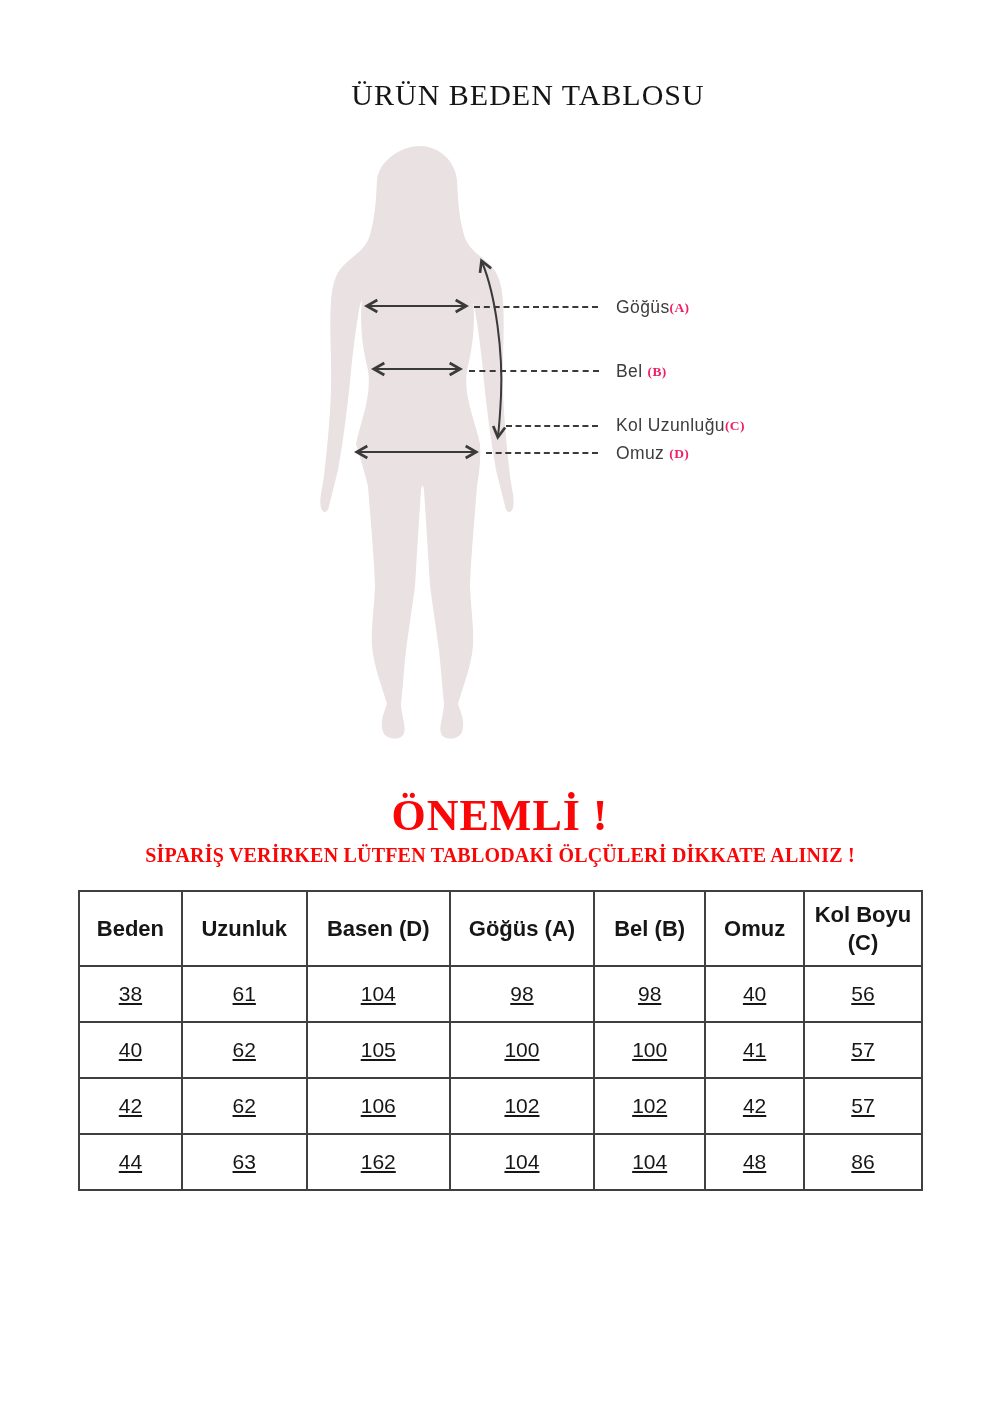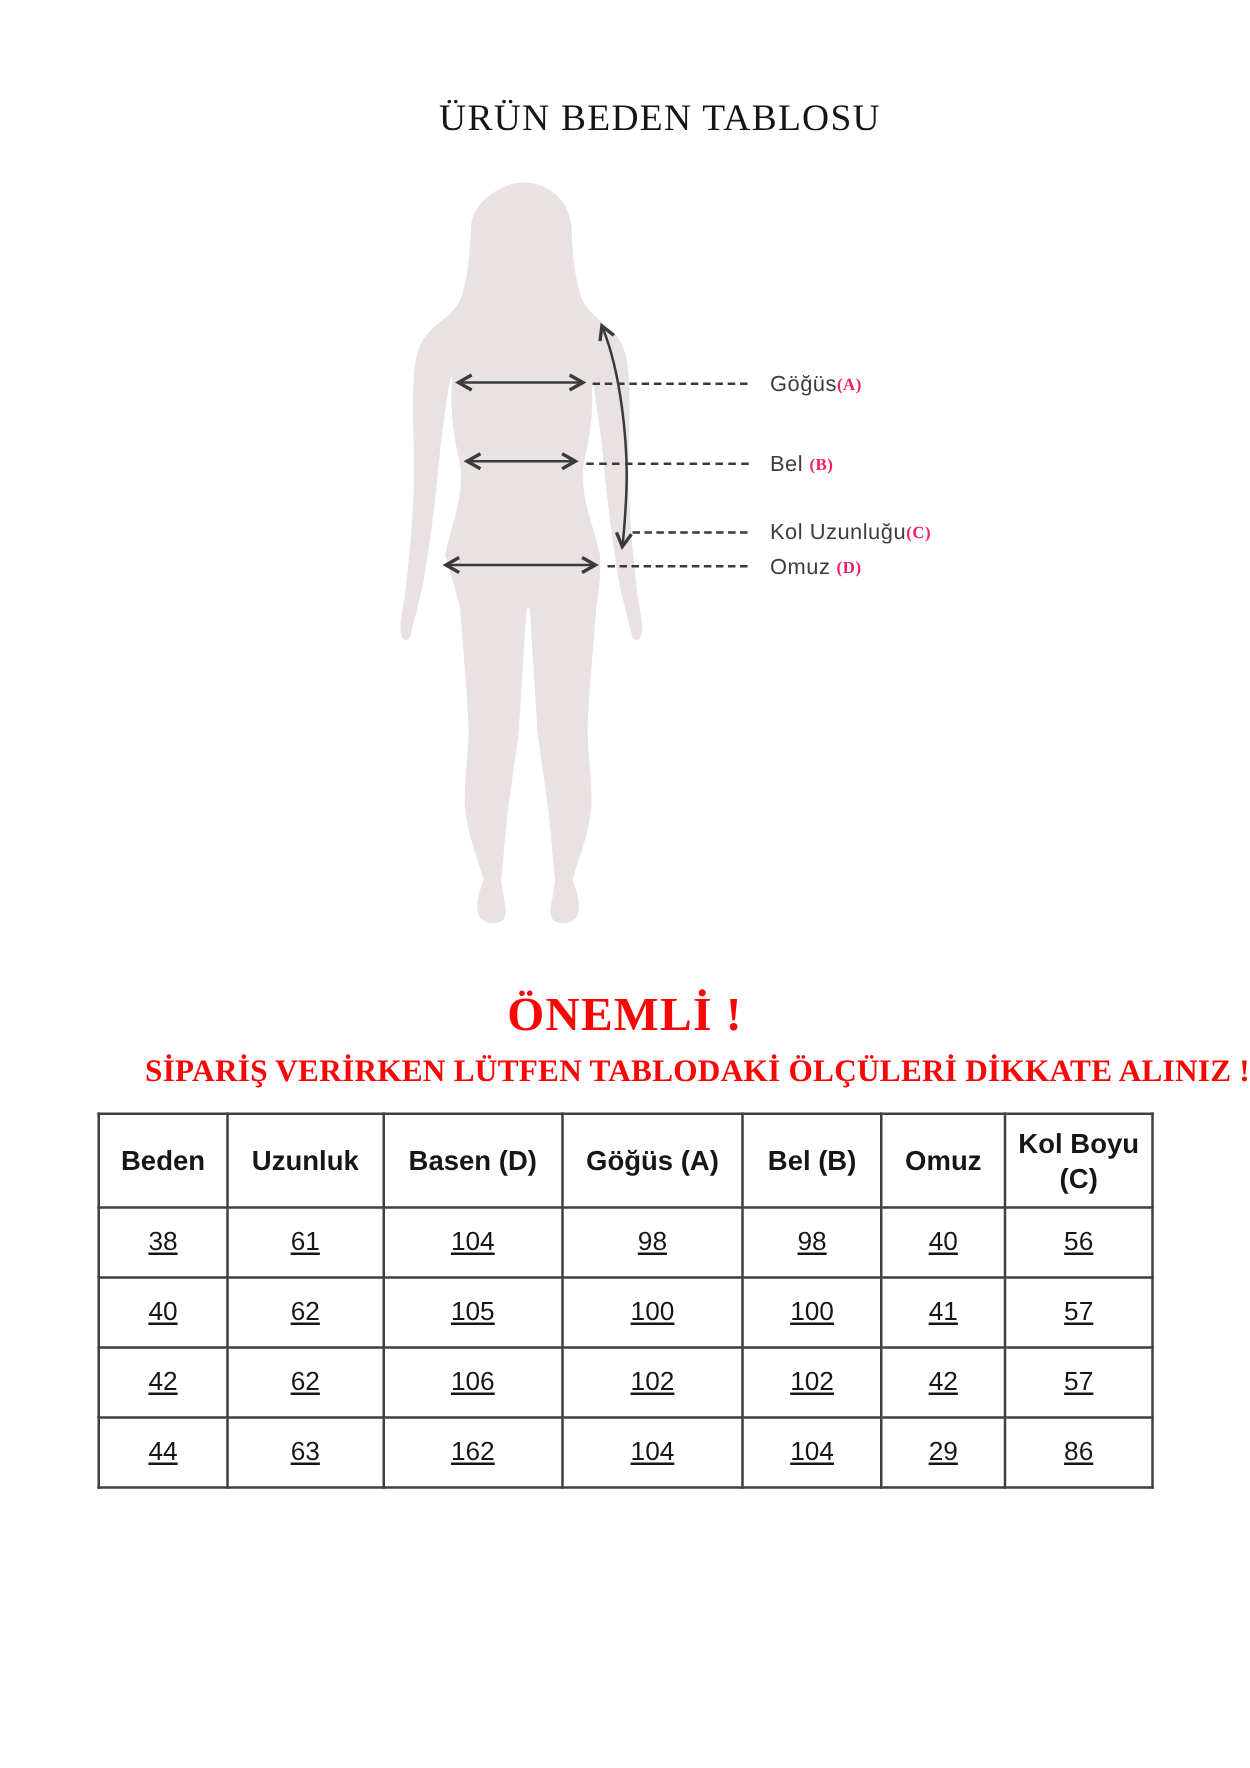--- a/index.html
+++ b/index.html
@@ -42,28 +42,28 @@
   .measure-label .suffix.gap{margin-left:5px;}
   .measure-label.gogus{top:296px;}
   .measure-label.bel{top:360px;}
   .measure-label.kol{top:414px;}
   .measure-label.basen{top:442px;}
   
   .notice-heading{
     position:absolute;top:790px;left:0;width:100%;
     text-align:center;
     font-family:"Liberation Serif", serif;
-    font-weight:700;font-size:38px;
+    font-weight:700;font-size:44px;
     color:#fb0606;letter-spacing:1px;
   }
   .notice-warning{
     position:absolute;top:844px;left:0;width:100%;
-    text-align:right;
-    font-family:"Liberation Serif", serif;
-    font-weight:700;font-size:25px;
+    text-align:center;
+    font-family:"Liberation Serif", serif;
+    font-weight:700;font-size:20px;
     color:#fb0606;letter-spacing:0.2px;
     white-space:nowrap;
   }
   
   .size-table{
     position:absolute;left:78px;top:890px;width:845px;
     border-collapse:collapse;table-layout:fixed;
     color:#161616;
     padding-left:16px;
   }
@@ -227,19 +227,19 @@
           <td>102</td>
           <td>42</td>
           <td>57</td>
         </tr>
         <tr>
           <td>44</td>
           <td>63</td>
           <td>162</td>
           <td>104</td>
           <td>104</td>
-          <td>29</td>
+          <td>48</td>
           <td>86</td>
         </tr>
       </tbody>
   </table>
 
 </div>
 
 </body></html>

